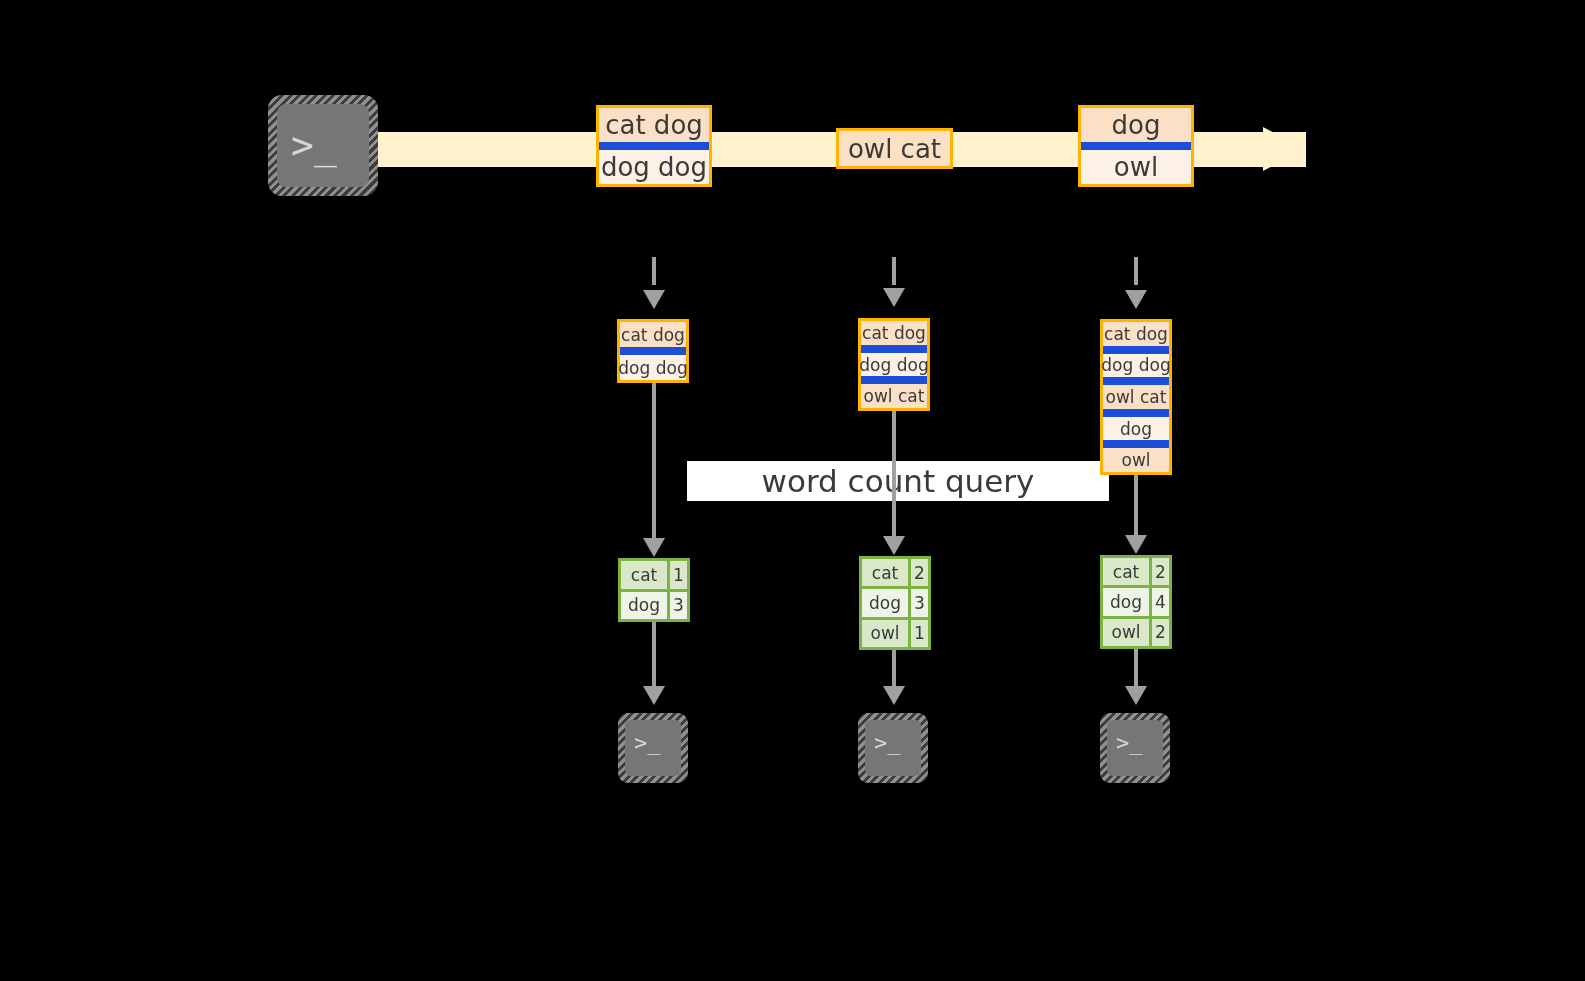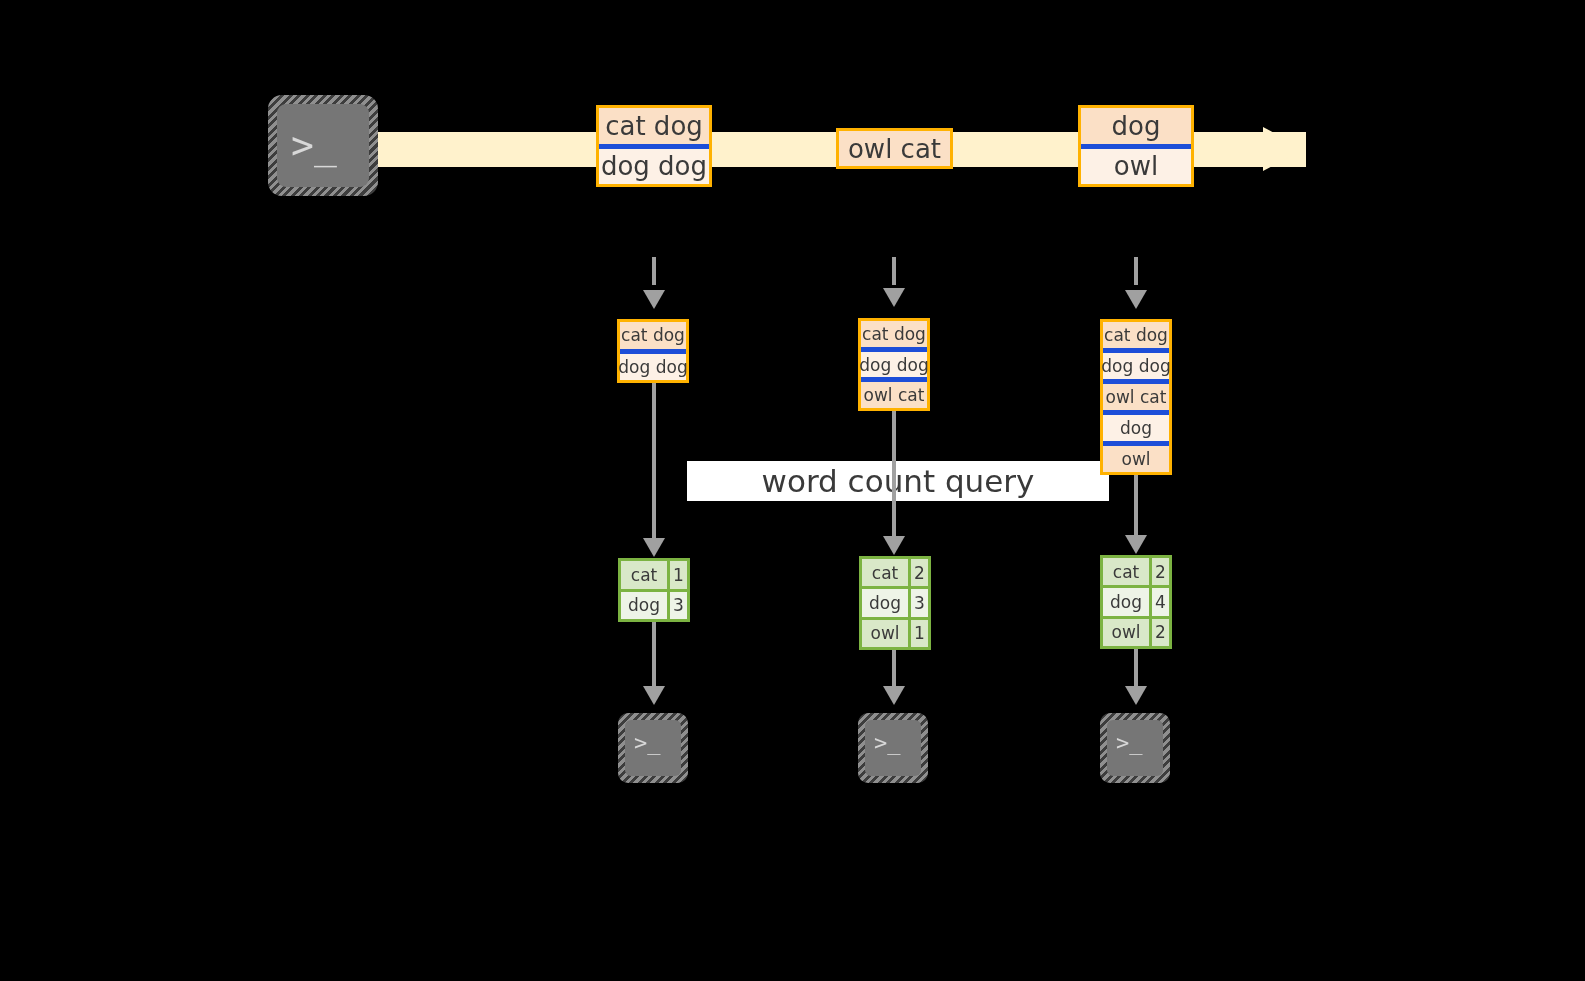--- a/index.html
+++ b/index.html
@@ -79,21 +79,21 @@
   }
   .obox .row {
     flex: 1 1 0;
     display: flex;
     align-items: center;
     justify-content: center;
     color: #3a3a3a;
     box-sizing: border-box;
     white-space: nowrap;
   }
-  .obox .row + .row { border-top: 5px solid #1d4ed8; }
+  .obox .row + .row { border-top: 8px solid #1d4ed8; }
   .obox .row.dark  { background: #fbe0c6; }
   .obox .row.light { background: #fdf1e6; }
 
   .obox.big .row  { font-size: 26px; }
   .obox.mini .row { font-size: 17px; }
 
   
   .gbox {
     position: absolute;
     box-sizing: border-box;

